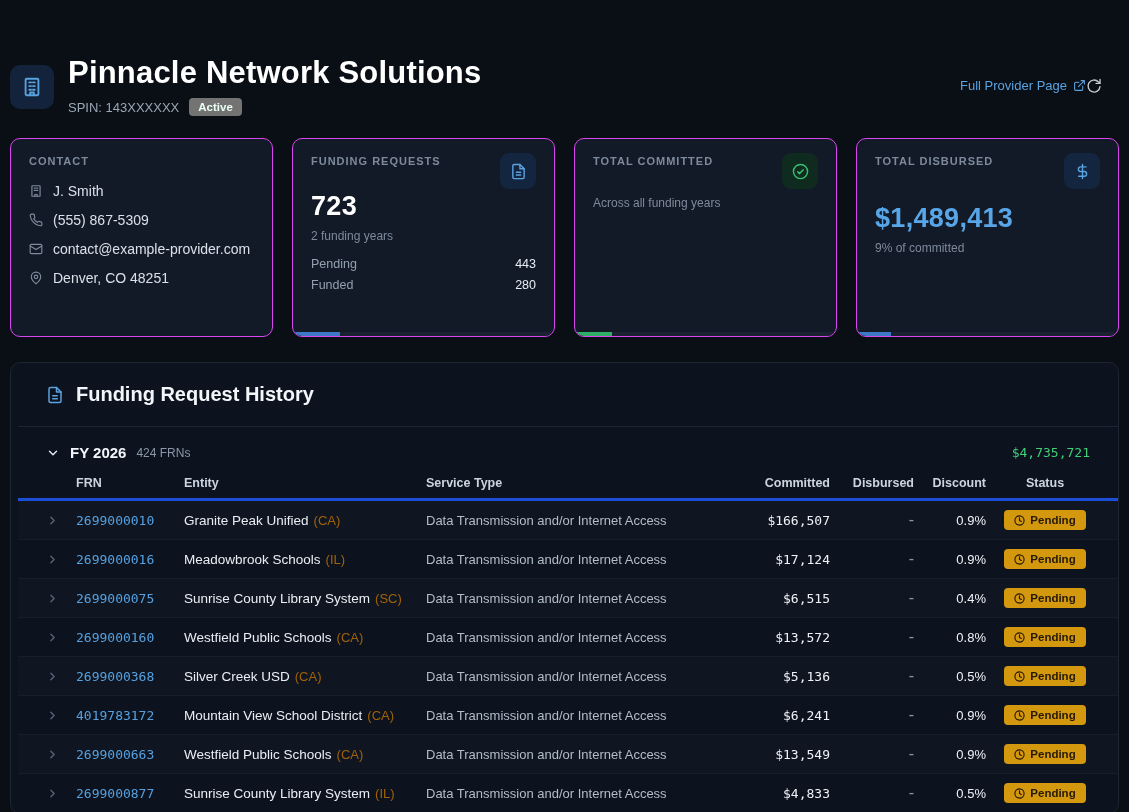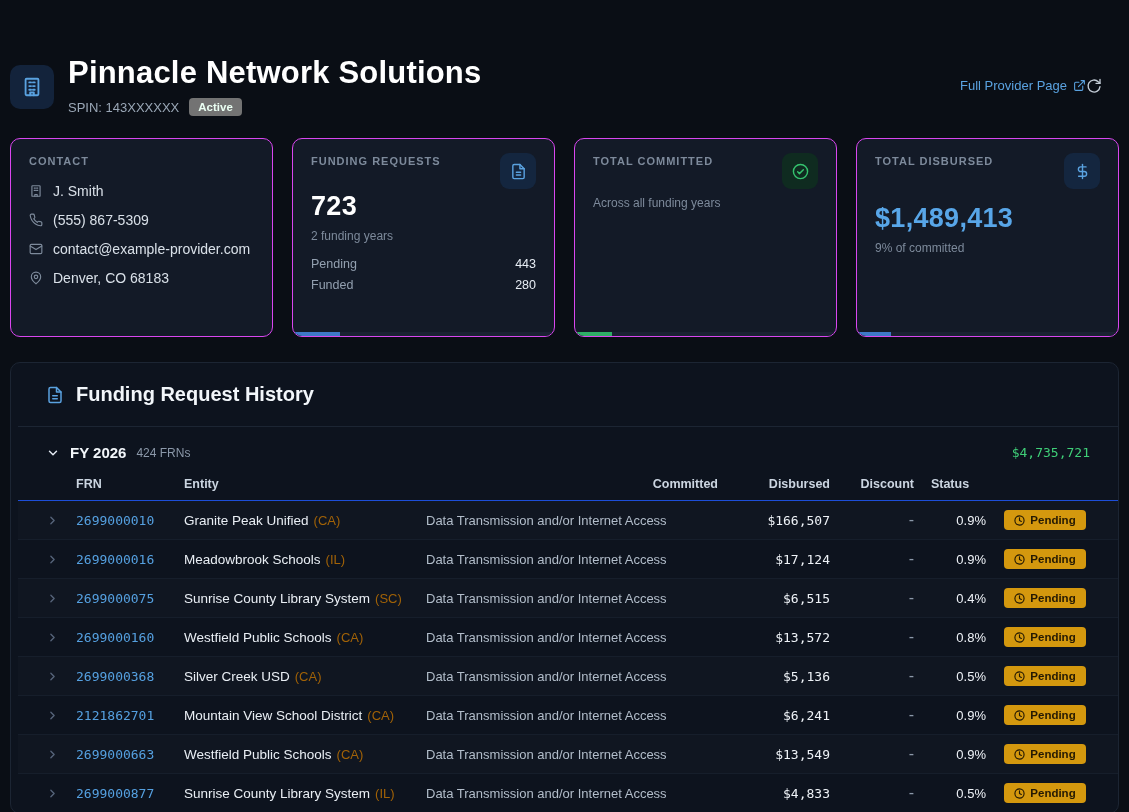--- a/index.html
+++ b/index.html
@@ -113,21 +113,21 @@
   .category-name, .category-count { font-size: 12.5px; color: #9aa7b5; }
 
   .grid-row {
     display: grid;
     grid-template-columns: 30px 108px 242px 1fr 112px 84px 72px 118px;
     align-items: center;
     padding: 0 14px 0 28px;
   }
   .thead {
     height: 34px;
-    border-bottom: 1px solid #1d4ed8;
+    border-bottom: 3px solid #1d4ed8;
     font-size: 12.5px; font-weight: 700; color: #cbd5e1;
   }
   .th-right { text-align: right; }
   .th-center { text-align: center; }
 
   .trow {
     height: 39px;
     border-bottom: 1px solid #161e2b;
     cursor: pointer;
   }
@@ -206,21 +206,21 @@
           <rect x="2" y="4" width="20" height="16" rx="2"></rect>
           <path d="m22 7-10 6L2 7"></path>
         </svg>
         <span>contact@example-provider.com</span>
       </div>
       <div class="contact-row">
         <svg viewBox="0 0 24 24" fill="none" stroke="currentColor" stroke-width="2" stroke-linecap="round" stroke-linejoin="round">
           <path d="M20 10c0 6-8 12-8 12S4 16 4 10a8 8 0 0 1 16 0z"></path>
           <circle cx="12" cy="10" r="3"></circle>
         </svg>
-        <span>Denver, CO 68183</span>
+        <span>Denver, CO 48251</span>
       </div>
     </div>
   </div>
 
   <div class="card">
     <div class="card-top">
       <div class="card-label">FUNDING REQUESTS</div>
       <div class="stat-icon-box icon-blue">
         <svg viewBox="0 0 24 24" fill="none" stroke="currentColor" stroke-width="2" stroke-linecap="round" stroke-linejoin="round">
           <path d="M14 2H6a2 2 0 0 0-2 2v16a2 2 0 0 0 2 2h12a2 2 0 0 0 2-2V8z"></path>
@@ -295,20 +295,21 @@
     <span class="fy-label">FY 2026</span>
     <span class="fy-count">424 FRNs</span>
     <span class="fy-total mono">$4,735,721</span>
   </div>
 
 
   <div class="grid-row thead">
     <div></div>
     <div>FRN</div>
     <div>Entity</div>
+    <div>Service Type</div>
     <div class="th-right">Committed</div>
     <div class="th-right">Disbursed</div>
     <div class="th-right">Discount</div>
     <div class="th-center">Status</div>
   </div>
 
   <div>
   <div class="grid-row trow">
     <div class="row-chevron">
       <svg viewBox="0 0 24 24" fill="none" stroke="currentColor" stroke-width="2.5" stroke-linecap="round" stroke-linejoin="round">
@@ -433,21 +434,21 @@
       </span>
     </div>
   </div>
 
   <div class="grid-row trow">
     <div class="row-chevron">
       <svg viewBox="0 0 24 24" fill="none" stroke="currentColor" stroke-width="2.5" stroke-linecap="round" stroke-linejoin="round">
         <path d="m9 6 6 6-6 6"></path>
       </svg>
     </div>
-    <div class="cell-frn mono">2121862701</div>
+    <div class="cell-frn mono">4019783172</div>
     <div class="cell-entity">
       <span>Mountain View School District</span><span class="state">(CA)</span>
     </div>
     <div class="cell-service">Data Transmission and/or Internet Access</div>
     <div class="cell-right mono">$6,241</div>
     <div class="cell-dash">-</div>
     <div class="cell-right">0.9%</div>
     <div class="cell-status">
       <span class="pending-badge">
         <svg viewBox="0 0 24 24" fill="none" stroke="currentColor" stroke-width="2.5" stroke-linecap="round" stroke-linejoin="round">

